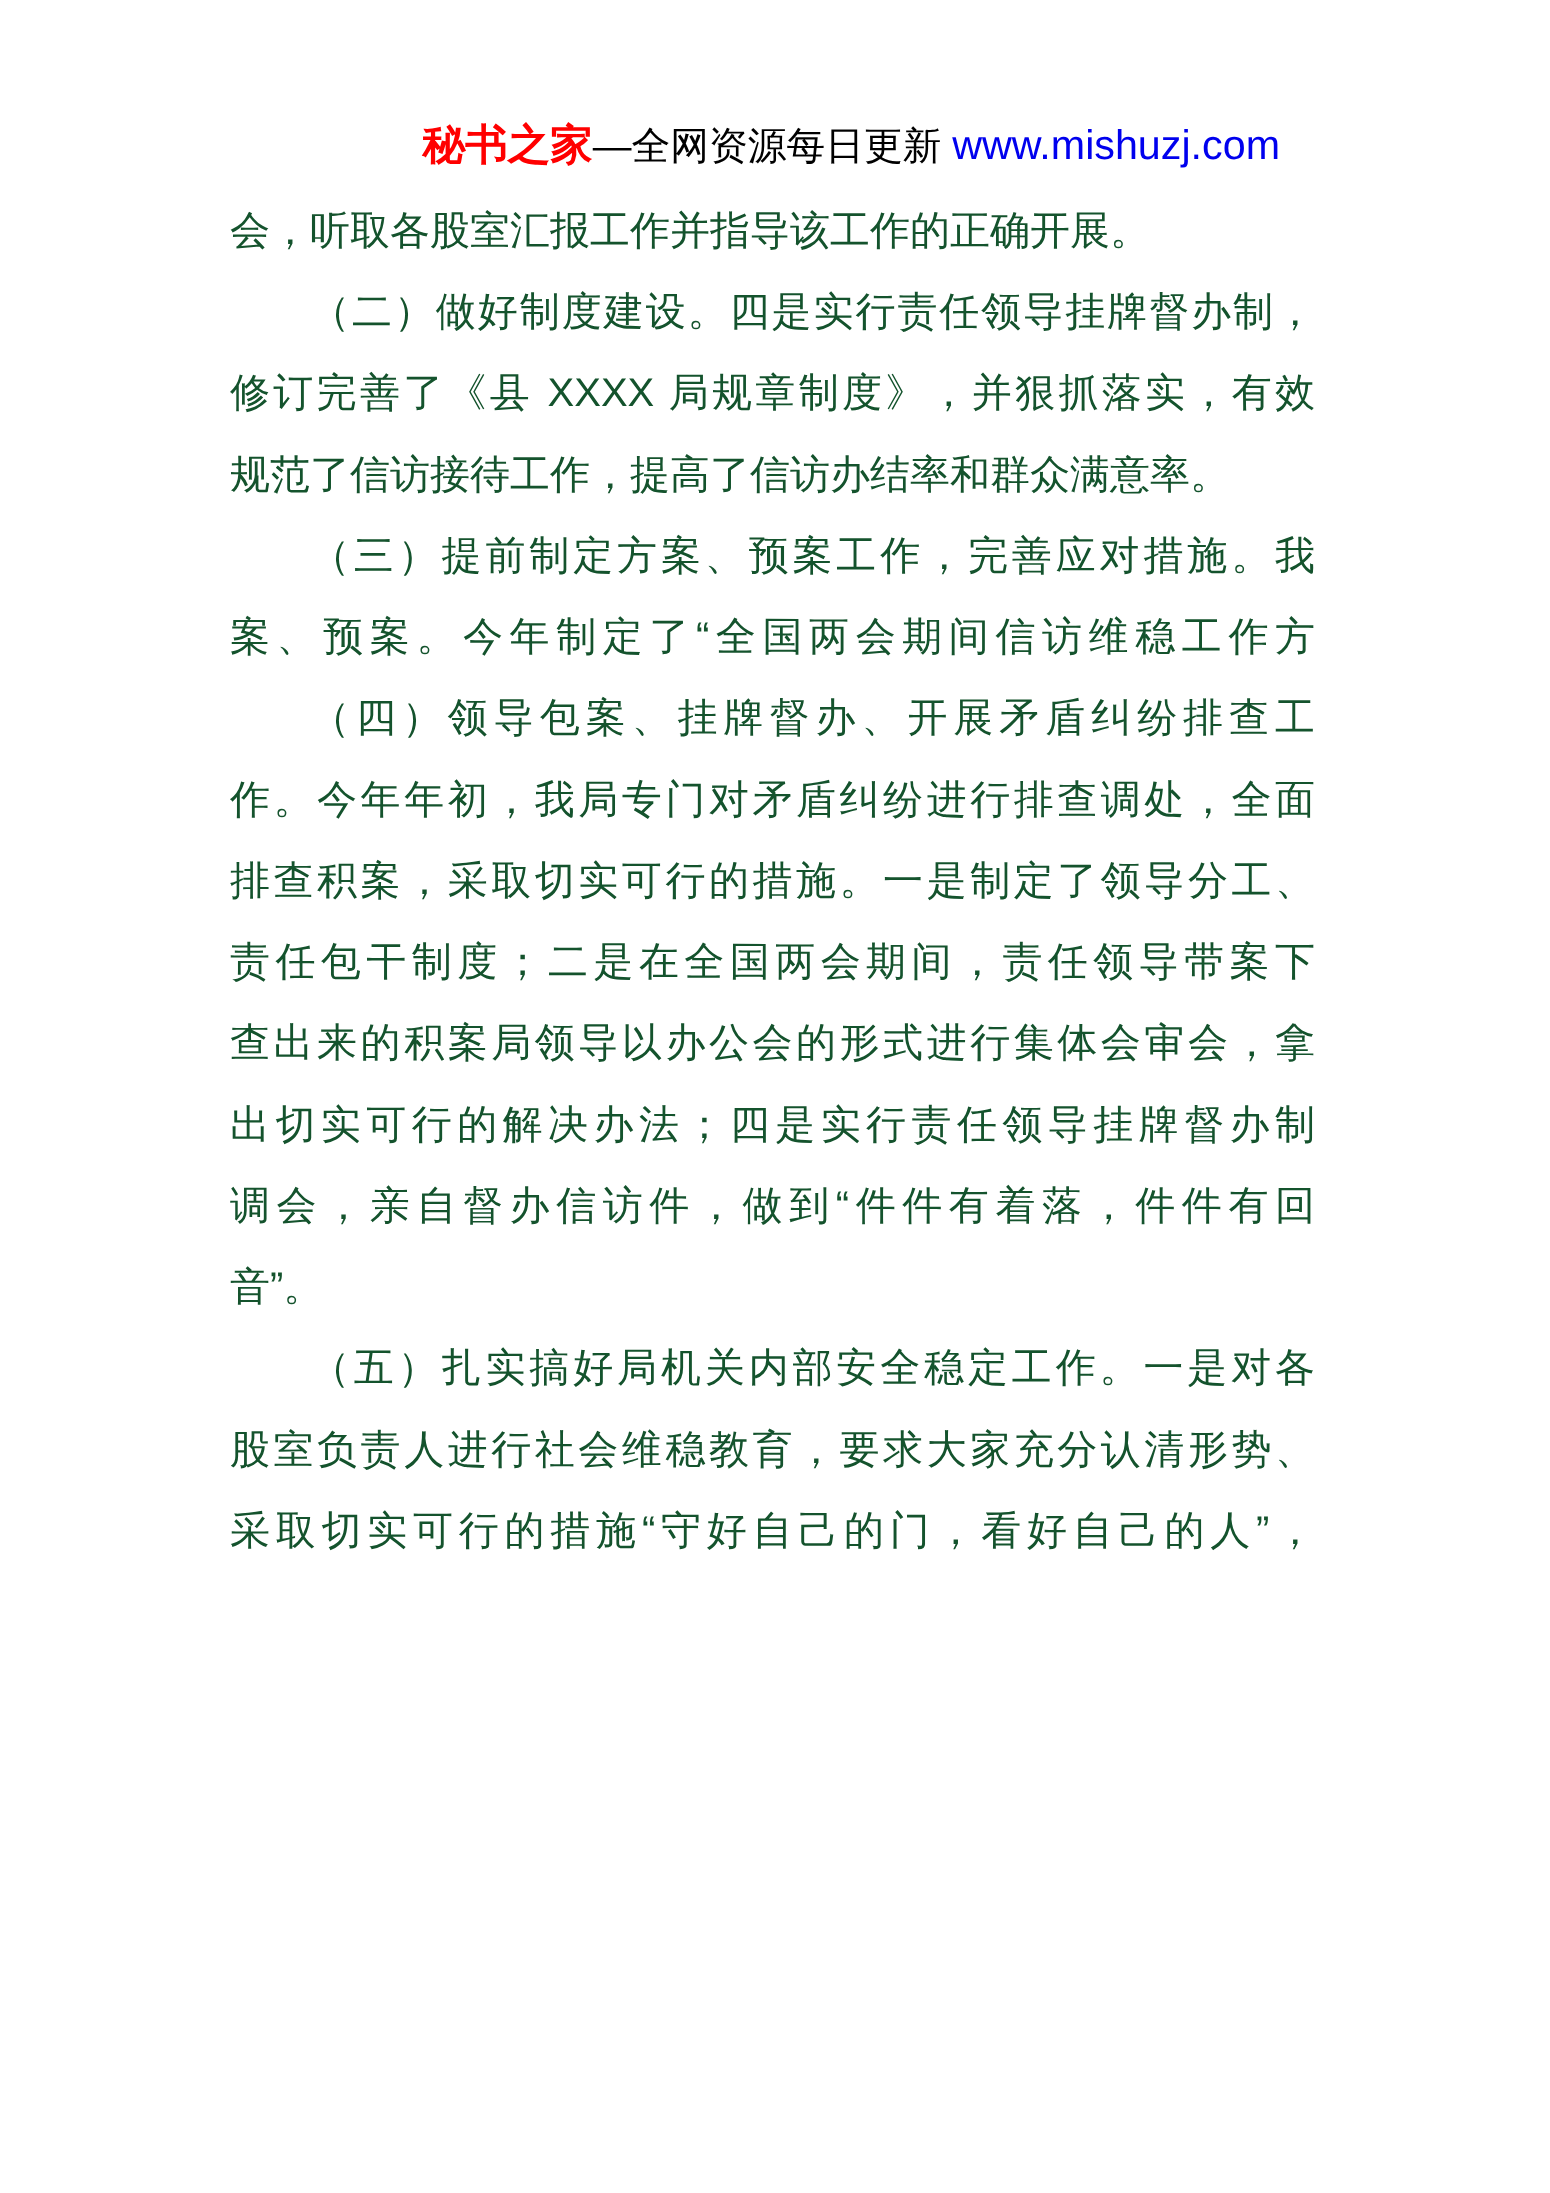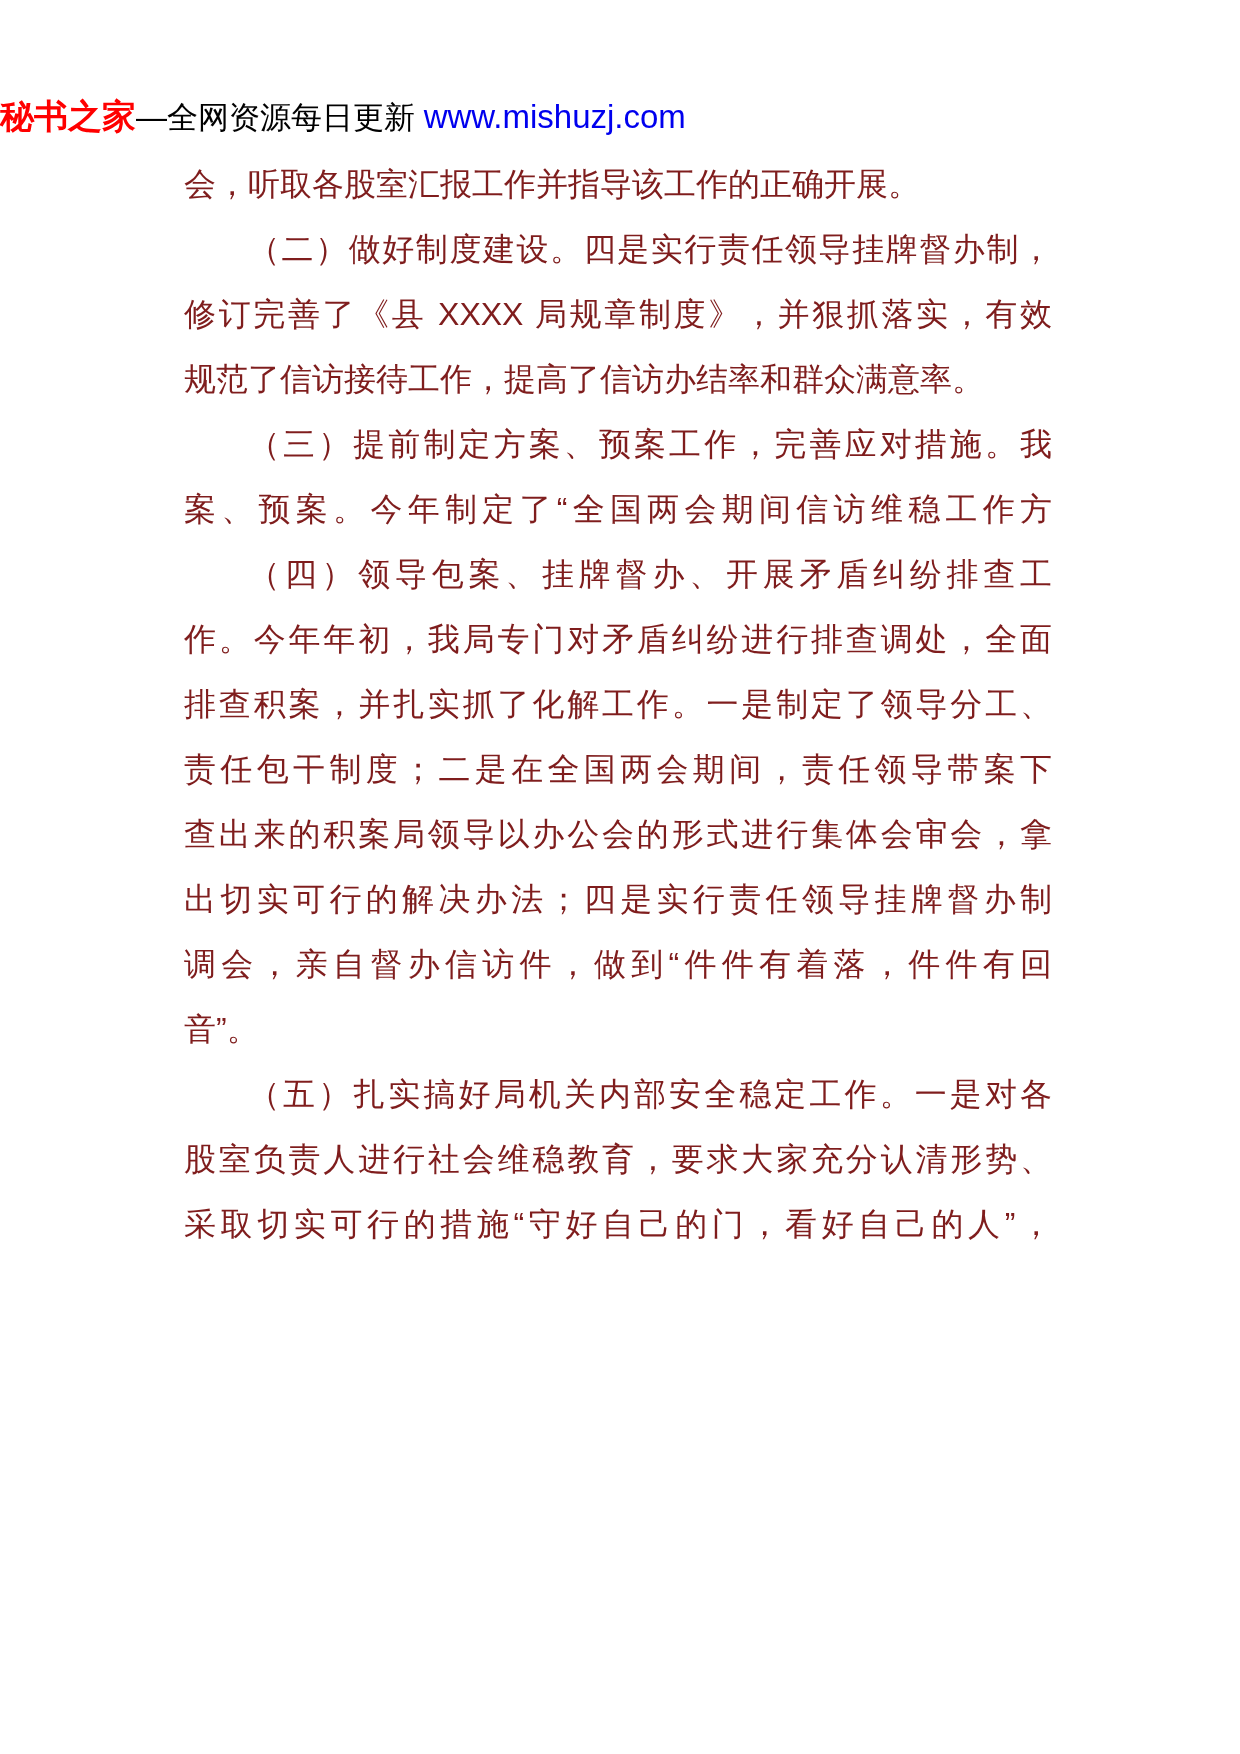--- a/index.html
+++ b/index.html
@@ -13,21 +13,21 @@
     position: relative;
     font-family: "Liberation Sans", sans-serif;
     color: #000000;
     overflow: hidden;
   }
   .page-header {
     position: absolute;
     top: 94px;
     left: 0;
     width: 1024px;
-    text-align: left;
+    text-align: right;
     line-height: 44px;
     white-space: pre;
   }
   .site-name {
     color: #ff0000;
     font-weight: bold;
     font-size: 34px;
   }
   .tagline {
     color: #000000;
@@ -37,21 +37,21 @@
     color: #0000ee;
     font-size: 33px;
   }
   .doc-body {
     position: absolute;
     left: 184px;
     top: 152px;
     width: 868px;
     font-size: 32px;
     line-height: 65px;
-    color: #7f1d1d;
+    color: #14532d;
   }
   .text-line {
     height: 65px;
     text-align: justify;
     text-align-last: justify;
     overflow: visible;
   }
   .text-line.para-end {
     text-align-last: left;
   }
@@ -66,21 +66,21 @@
 
 <div class="doc-body">
     <div class="text-line para-end">会，听取各股室汇报工作并指导该工作的正确开展。</div>
     <div class="text-line indent">（二）做好制度建设。四是实行责任领导挂牌督办制，</div>
     <div class="text-line">修订完善了《县 XXXX 局规章制度》，并狠抓落实，有效</div>
     <div class="text-line para-end">规范了信访接待工作，提高了信访办结率和群众满意率。</div>
     <div class="text-line indent">（三）提前制定方案、预案工作，完善应对措施。我</div>
     <div class="text-line">案、预案。今年制定了“全国两会期间信访维稳工作方</div>
     <div class="text-line indent">（四）领导包案、挂牌督办、开展矛盾纠纷排查工</div>
     <div class="text-line">作。今年年初，我局专门对矛盾纠纷进行排查调处，全面</div>
-    <div class="text-line">排查积案，并扎实抓了化解工作。一是制定了领导分工、</div>
+    <div class="text-line">排查积案，采取切实可行的措施。一是制定了领导分工、</div>
     <div class="text-line">责任包干制度；二是在全国两会期间，责任领导带案下</div>
     <div class="text-line">查出来的积案局领导以办公会的形式进行集体会审会，拿</div>
     <div class="text-line">出切实可行的解决办法；四是实行责任领导挂牌督办制</div>
     <div class="text-line">调会，亲自督办信访件，做到“件件有着落，件件有回</div>
     <div class="text-line para-end">音”。</div>
     <div class="text-line indent">（五）扎实搞好局机关内部安全稳定工作。一是对各</div>
     <div class="text-line">股室负责人进行社会维稳教育，要求大家充分认清形势、</div>
     <div class="text-line">采取切实可行的措施“守好自己的门，看好自己的人”，</div>
   </div>
 

